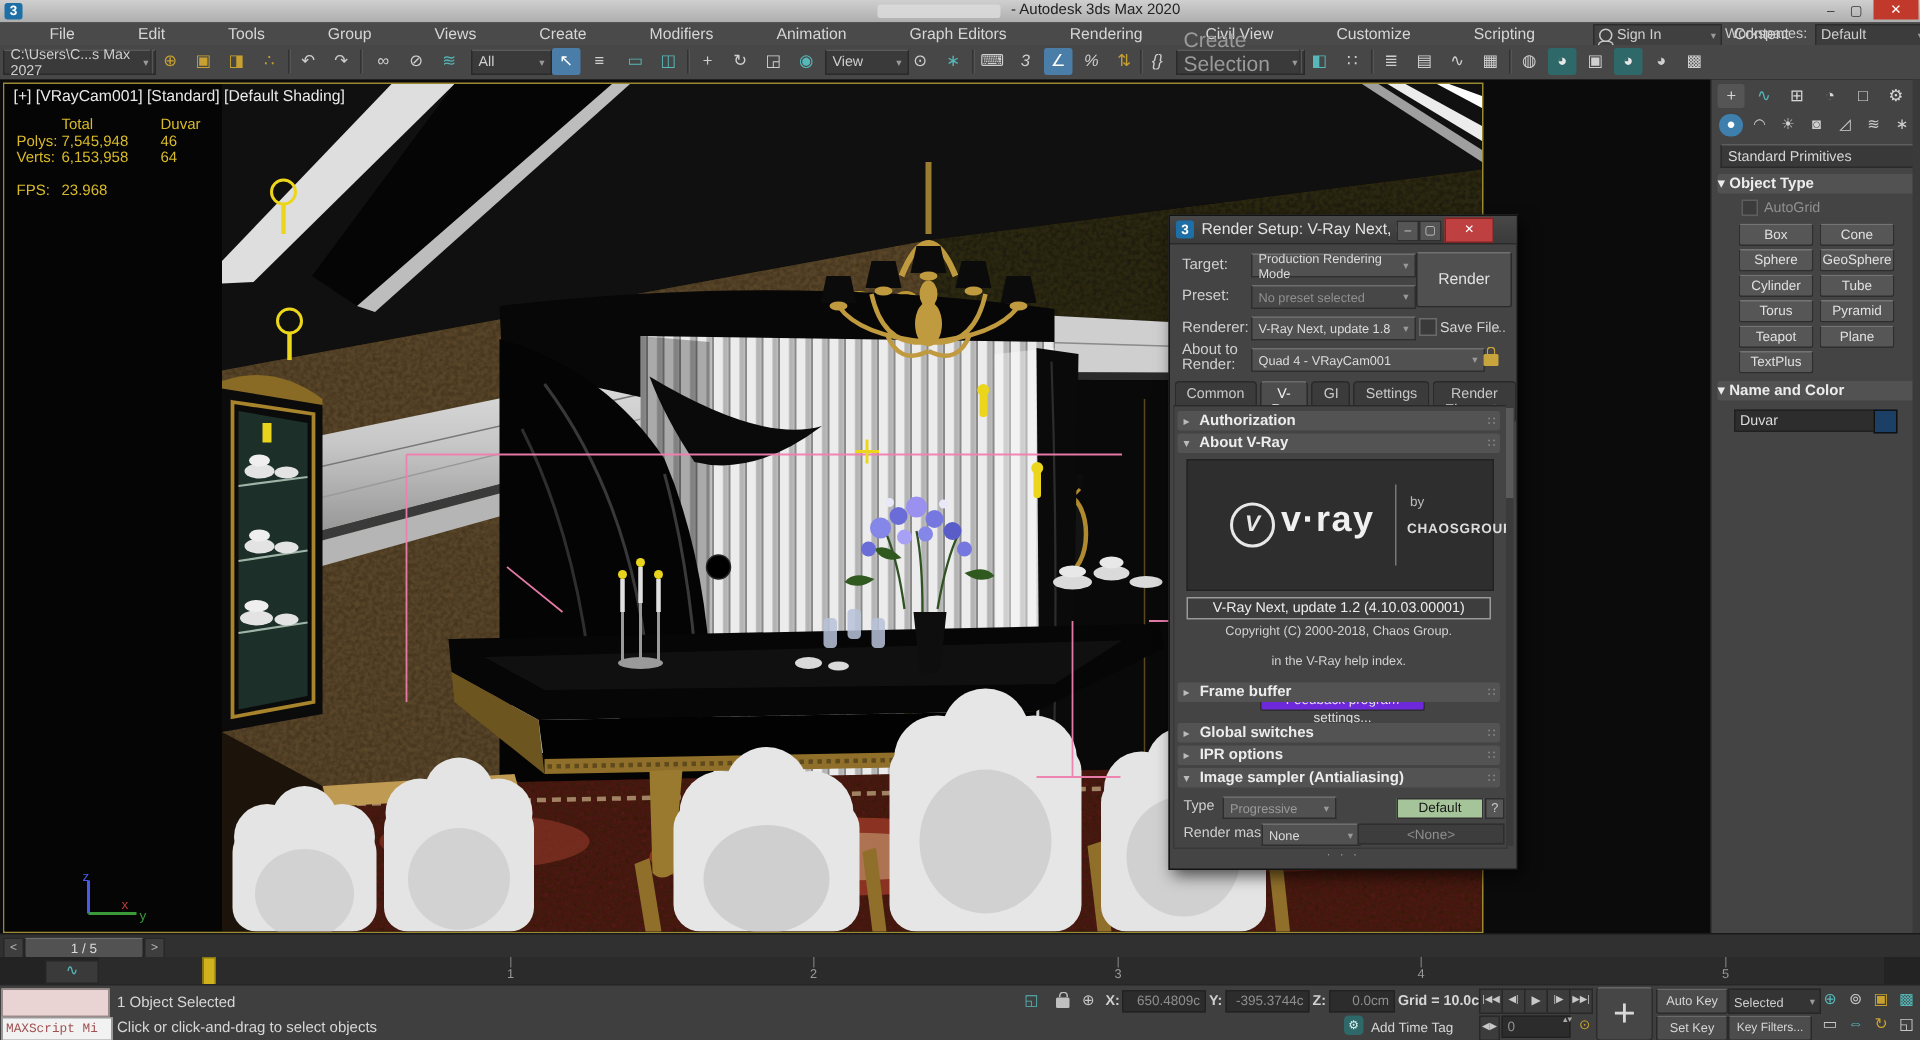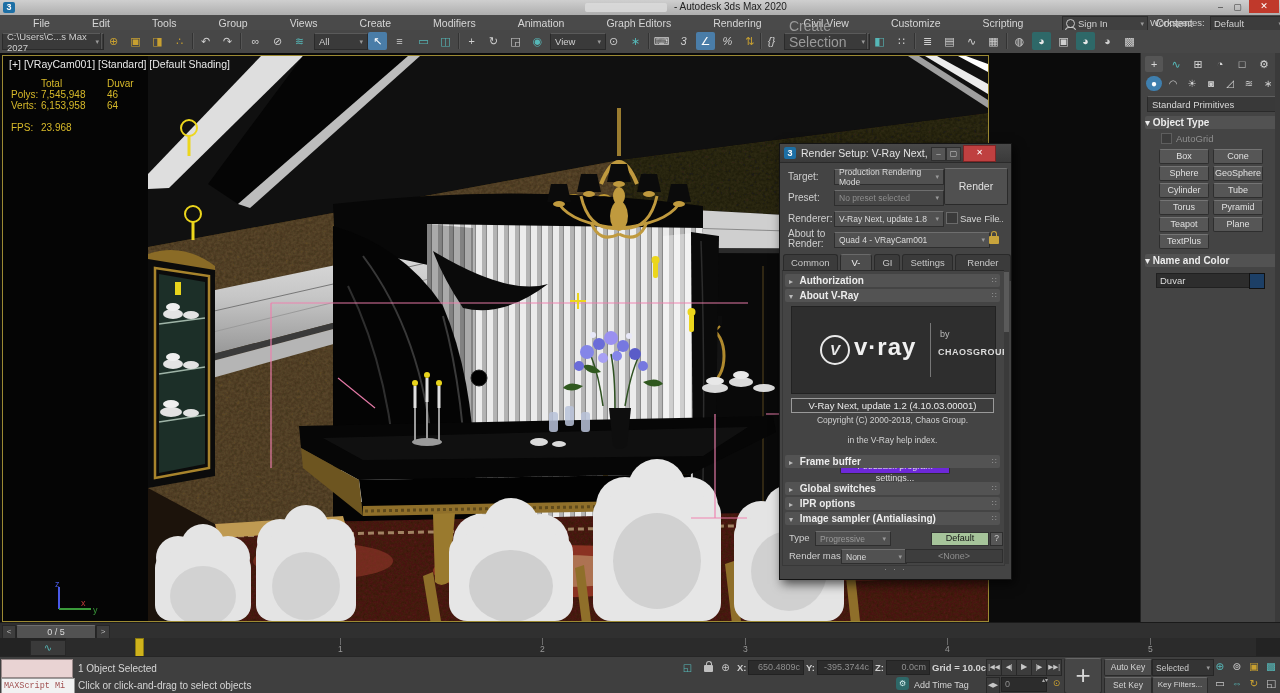--- a/index.html
+++ b/index.html
@@ -794,21 +794,21 @@
     <div class="abs" id="mask-value">&lt;None&gt;</div>
   </div>
   <div class="abs" id="dlg-scroll">
       <div class="abs" id="dlg-scroll-thumb"></div>
     </div>
   <div class="abs" id="dlg-foot">· · ·</div>
 </div>
 
 <div class="abs" id="timeslider">
   <div class="abs tsbtn" style="left:2px">&lt;</div>
-  <div class="abs" id="ts-handle">0 / 5</div>
+  <div class="abs" id="ts-handle">1 / 5</div>
   <div class="abs tsbtn" style="left:96px">&gt;</div>
 </div>
 <div class="abs" id="ruler">
   <div class="abs" id="mini-curve">∿</div>
   <div class="abs" id="ruler-track">
     <div class="tick" style="left:72px"></div>
     <div class="tick" style="left:274px"></div>
     <div class="tick" style="left:476px"></div>
     <div class="tick" style="left:679px"></div>
     <div class="tick" style="left:881px"></div>

